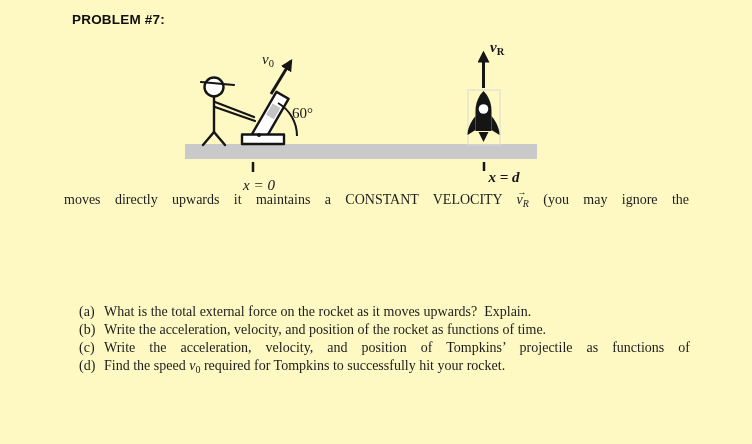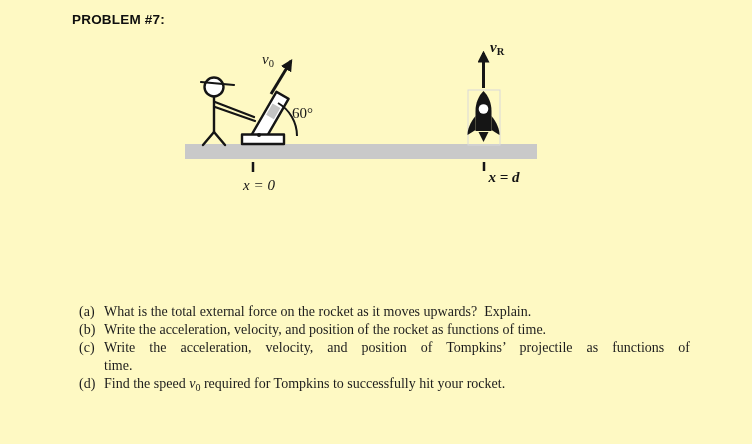--- a/index.html
+++ b/index.html
@@ -87,40 +87,40 @@
 
   <span class="mlabel" style="left:292px;top:106px;">60°</span>
 
   <span class="mlabel" style="left:490px;top:40px;font-weight:bold;"><span class="it">v</span><span class="msub it">R</span></span>
 
   <span class="mlabel it ctr" style="left:259px;top:170px;margin-top:8px;">x = 0</span>
 
   <span class="mlabel it ctr" style="left:504px;top:170px;font-weight:bold;">x = d</span>
 
   <div class="para">
+      <div class="tline just"><span>moves directly upwards it maintains a CONSTANT VELOCITY </span><span class="seg-vec">v</span><span class="seg-isub">R</span><span> (you may ignore the</span></div>
     </div>
 
   <div class="questions">
     <div class="qitem">
       <span class="qlabel">(a)</span>
       <span class="qtext">
           <div class="tline"><span>What is the total external force on the rocket as it moves upwards?  Explain.</span></div>
         </span>
     </div>
     <div class="qitem">
       <span class="qlabel">(b)</span>
       <span class="qtext">
           <div class="tline"><span>Write the acceleration, velocity, and position of the rocket as functions of time.</span></div>
         </span>
     </div>
     <div class="qitem">
       <span class="qlabel">(c)</span>
       <span class="qtext">
           <div class="tline just"><span>Write the acceleration, velocity, and position of Tompkins’ projectile as functions of</span></div>
-          <div class="tline"><span>time.</span></div>
         </span>
     </div>
     <div class="qitem">
       <span class="qlabel">(d)</span>
       <span class="qtext">
           <div class="tline"><span>Find the speed </span><span class="seg-i">v</span><span class="seg-sub">0</span><span> required for Tompkins to successfully hit your rocket.</span></div>
         </span>
     </div>
   </div>
 

